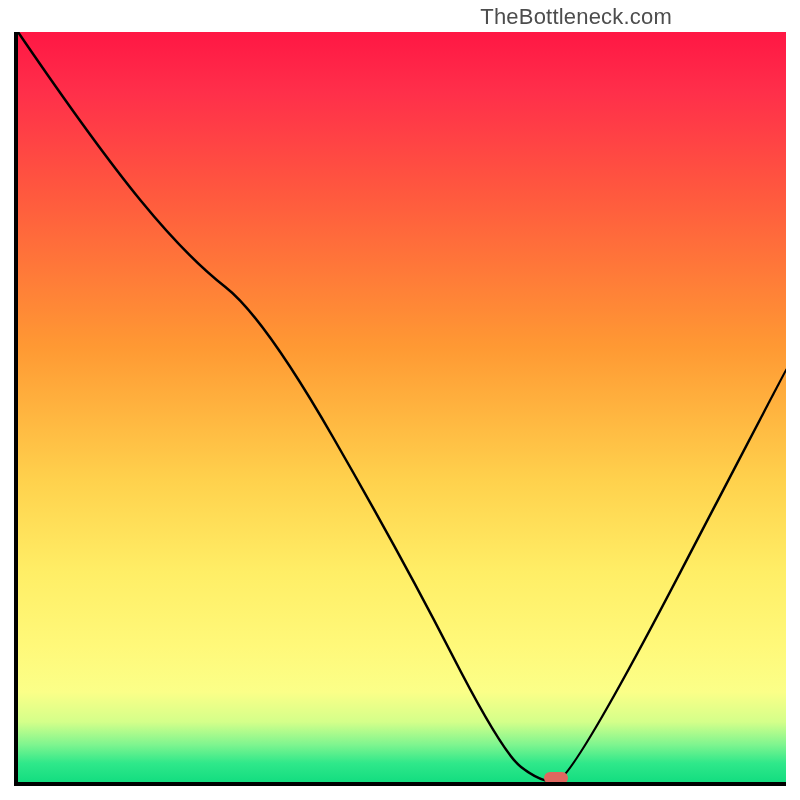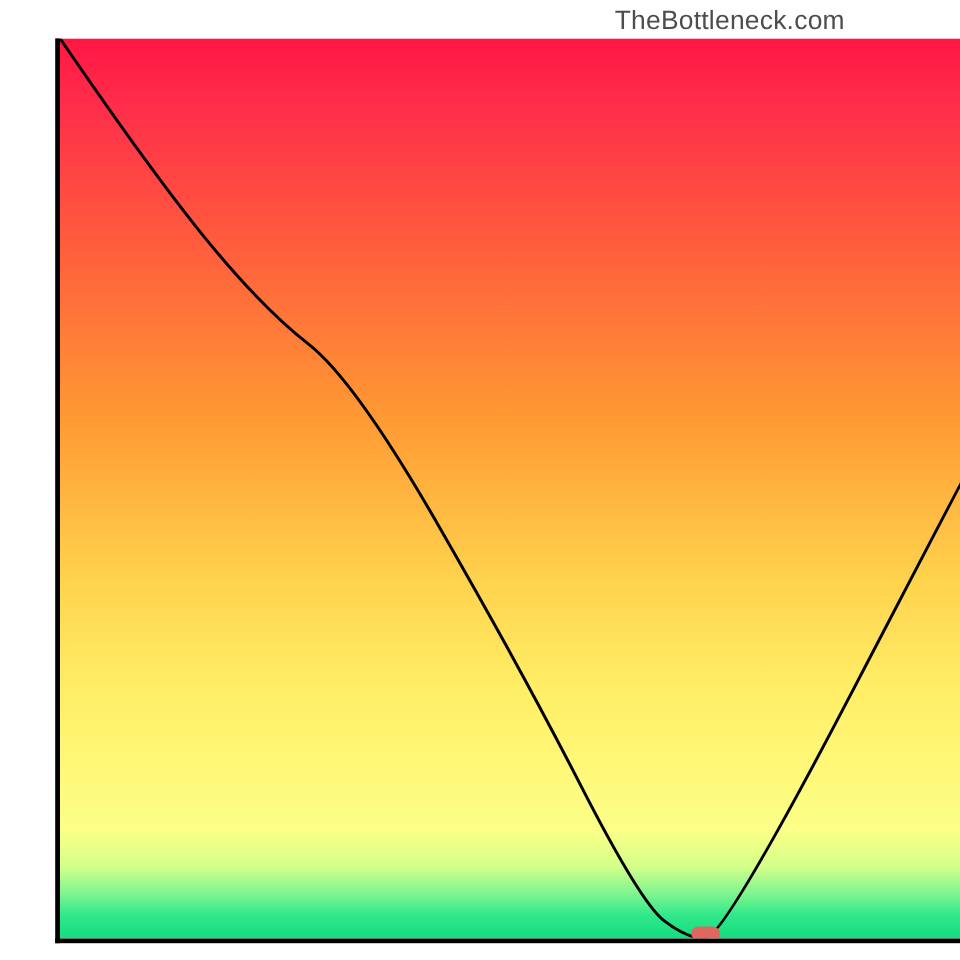--- a/index.html
+++ b/index.html
@@ -7,21 +7,20 @@
     padding: 0;
     width: 800px;
     height: 800px;
     background: #ffffff;
     font-family: Arial, Helvetica, sans-serif;
   }
   .container {
     position: relative;
     width: 684px;
     height: 800px;
-    margin-left: 32px;
   }
   .watermark {
     position: absolute;
     top: 4px;
     right: 12px;
     font-size: 22px;
     font-weight: 500;
     color: #4d4d4d;
     letter-spacing: 0.2px;
   }

